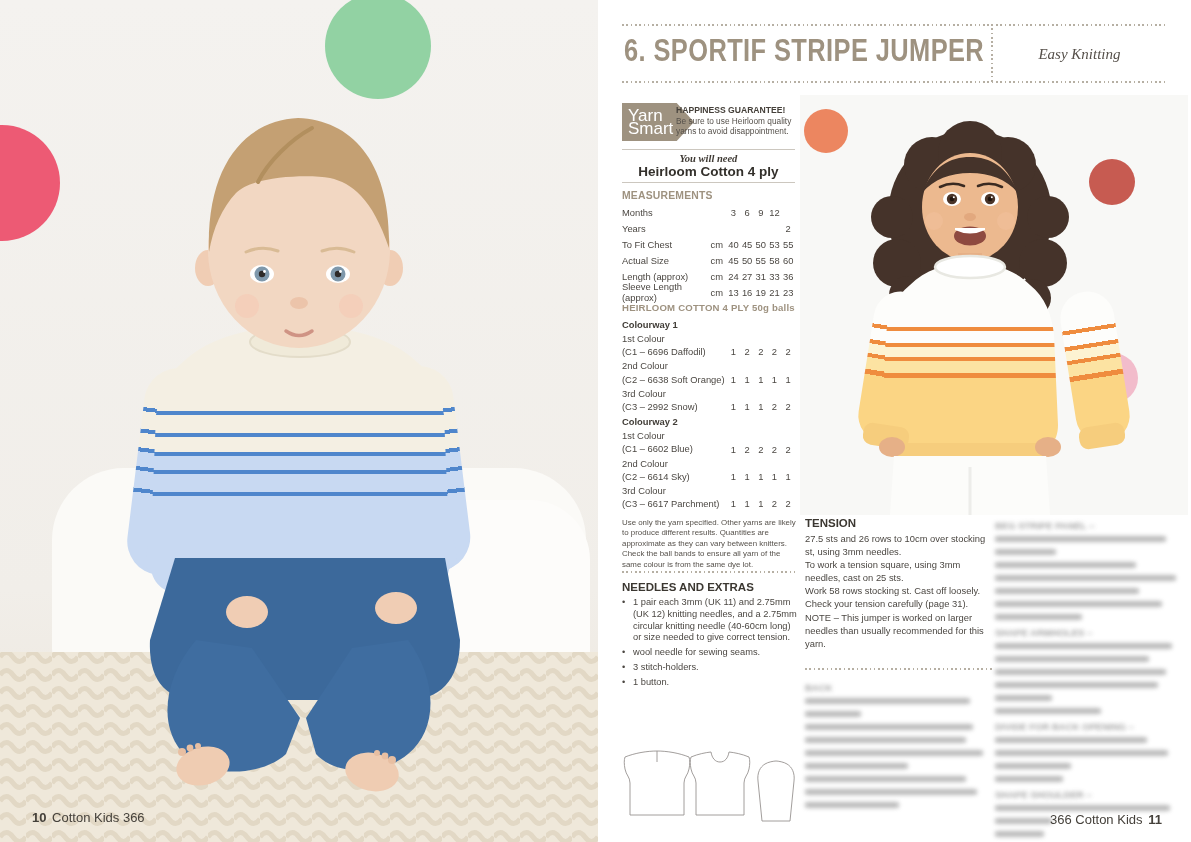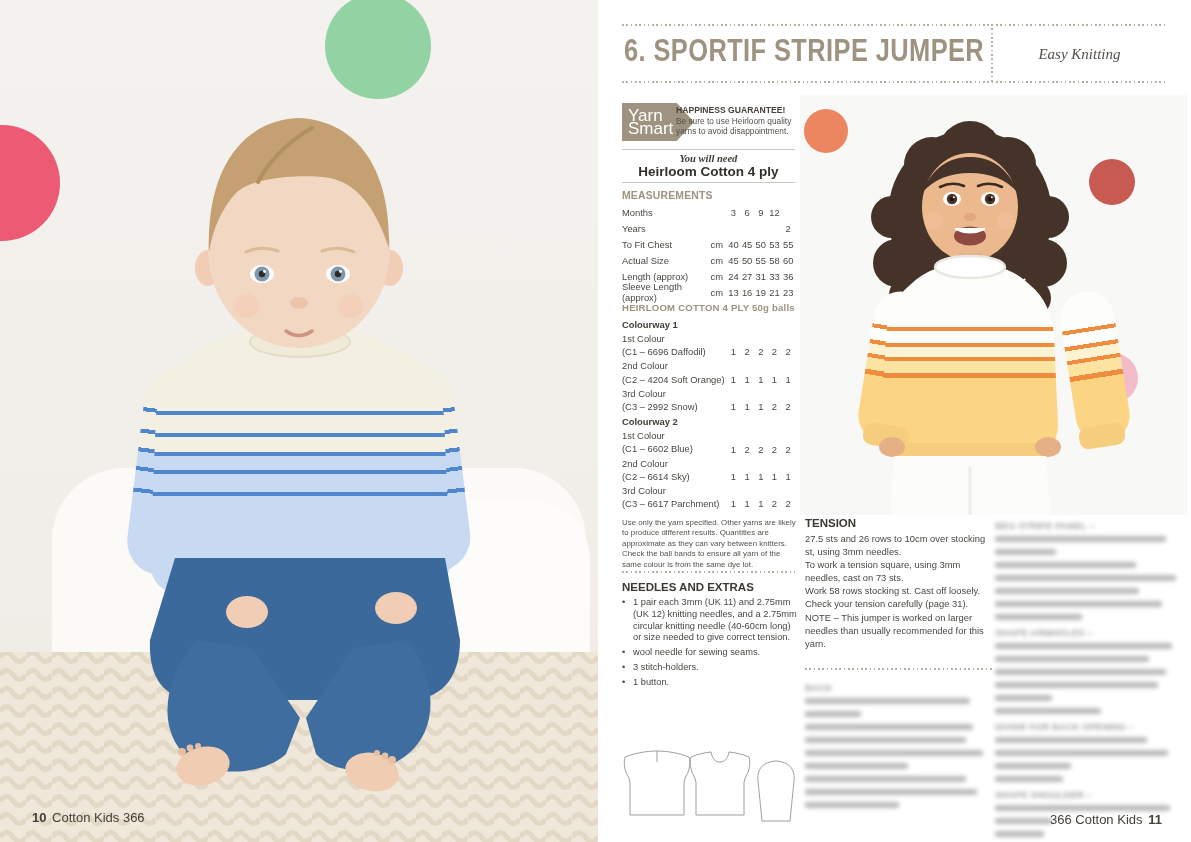--- a/index.html
+++ b/index.html
@@ -280,21 +280,21 @@
         <span class="c-val">1</span>
         <span class="c-val">2</span>
         <span class="c-val">2</span>
         <span class="c-val">2</span>
         <span class="c-val">2</span>
       </div>
     </div>
     <div class="c-row">
       <div class="c-labels">
         <div>2nd Colour</div>
-        <div>(C2 – 4204 Soft Orange)</div>
+        <div>(C2 – 6638 Soft Orange)</div>
       </div>
       <div class="c-vals">
         <span class="c-val">1</span>
         <span class="c-val">1</span>
         <span class="c-val">1</span>
         <span class="c-val">1</span>
         <span class="c-val">1</span>
       </div>
     </div>
     <div class="c-row">
@@ -457,21 +457,21 @@
     <ellipse cx="248" cy="352" rx="13" ry="10" fill="#e6b087"></ellipse>
 
     <path d="M94,361 L246,361 L250,420 L90,420 Z" fill="#fcfcfa"></path>
     <line x1="170" y1="372" x2="170" y2="420" stroke="#ededea" stroke-width="3"></line>
   </svg>
 </div>
 
 <div class="abs sec-head-dark" style="left:805px;top:517px;">TENSION</div>
 <div class="abs" id="tension-body" style="left:805px;top:532px;width:187px;">
     <div class="tn-line">27.5 sts and 26 rows to 10cm over stocking st, using 3mm needles.</div>
-    <div class="tn-line">To work a tension square, using 3mm needles, cast on 73 sts.</div>
+    <div class="tn-line">To work a tension square, using 3mm needles, cast on 25 sts.</div>
     <div class="tn-line">Work 58 rows stocking st. Cast off loosely.</div>
     <div class="tn-line">Check your tension carefully (page 31).</div>
     <div class="tn-line">NOTE – This jumper is worked on larger needles than usually recommended for this yarn.</div>
   </div>
 
 <div class="abs dots-h" style="left:805px;top:668px;width:187px;"></div>
 
 <div class="abs blur-wrap" id="back-blur" style="left:805px;top:679px;width:187px;">
     <div class="blur-heading">BACK</div>
     <div class="blur-line" style="width: 88%;"></div>

